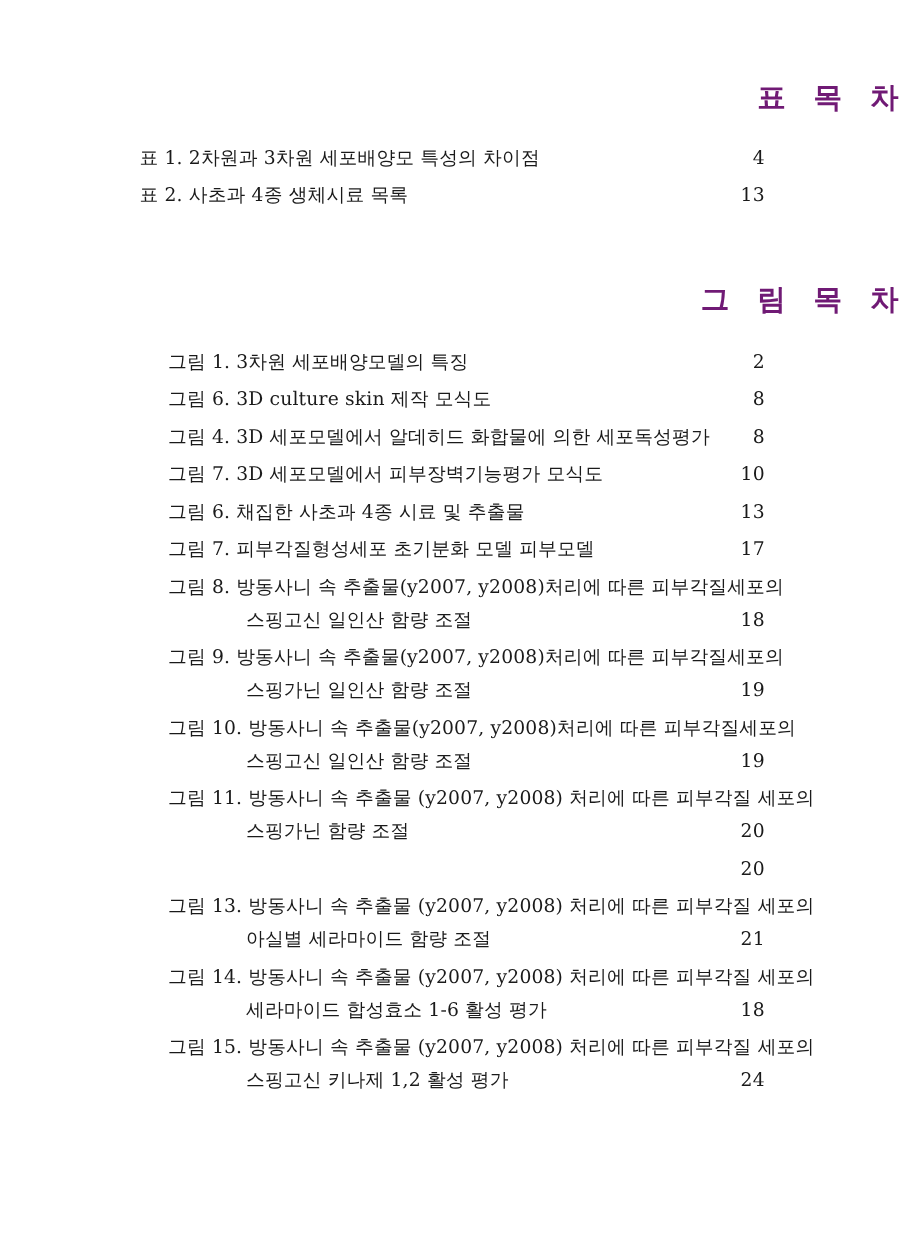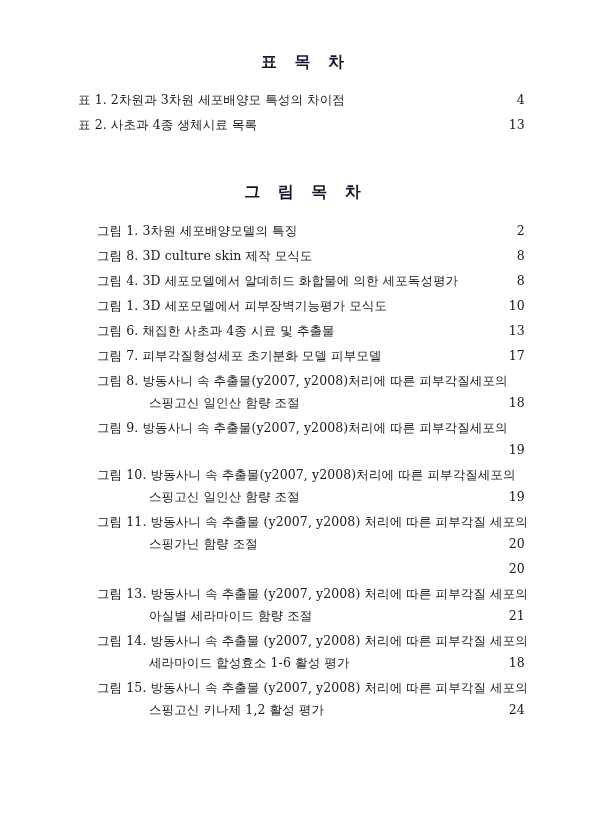--- a/index.html
+++ b/index.html
@@ -18,33 +18,33 @@
   .page {
     position: relative;
     width: 605px;
     height: 830px;
     box-sizing: border-box;
     padding: 0;
   }
 
   
   .toc-heading {
-    text-align: center;
-    font-size: 16px;
+    text-align: right;
+    font-size: 19px;
     font-weight: bold;
     letter-spacing: 6px;
     text-indent: 6px;
-    color: #0f172a;
+    color: #701a75;
   }
   #tables-heading { margin: 52px 0 0 0; }
   #figures-heading { margin: 46px 0 0 0; }
 
   
   .toc-block {
-    margin: 0;
+    margin: 15px;
     padding: 0;
   }
   #tables-block { margin-top: 16px; }
   #figures-block { margin-top: 17px; padding-left: 19px; }
 
   .toc-entry {
     position: relative;
     padding: 0 80px 0 78px;
     margin-bottom: 3px;
   }
@@ -119,35 +119,35 @@
   <div class="toc-block" id="figures-block">
       <div class="toc-entry">
         <div class="toc-row">
           <span class="toc-label">그림 1. 3차원 세포배양모델의 특징</span>
           <span class="leader"></span>
           <span class="page-num">2</span>
         </div>
       </div>
       <div class="toc-entry">
         <div class="toc-row">
-          <span class="toc-label">그림 8. 3D culture skin 제작 모식도</span>
+          <span class="toc-label">그림 6. 3D culture skin 제작 모식도</span>
           <span class="leader"></span>
           <span class="page-num">8</span>
         </div>
       </div>
       <div class="toc-entry">
         <div class="toc-row">
           <span class="toc-label">그림 4. 3D 세포모델에서 알데히드 화합물에 의한 세포독성평가</span>
           <span class="leader"></span>
           <span class="page-num">8</span>
         </div>
       </div>
       <div class="toc-entry">
         <div class="toc-row">
-          <span class="toc-label">그림 1. 3D 세포모델에서 피부장벽기능평가 모식도</span>
+          <span class="toc-label">그림 7. 3D 세포모델에서 피부장벽기능평가 모식도</span>
           <span class="leader"></span>
           <span class="page-num">10</span>
         </div>
       </div>
       <div class="toc-entry">
         <div class="toc-row">
           <span class="toc-label">그림 6. 채집한 사초과 4종 시료 및 추출물</span>
           <span class="leader"></span>
           <span class="page-num">13</span>
         </div>
@@ -167,20 +167,21 @@
           <span class="toc-label">스핑고신 일인산 함량 조절</span>
           <span class="leader"></span>
           <span class="page-num">18</span>
         </div>
       </div>
       <div class="toc-entry">
         <div class="toc-row no-leader">
           <span class="toc-label">그림 9. 방동사니 속 추출물(y2007, y2008)처리에 따른 피부각질세포의</span>
         </div>
         <div class="toc-row indented">
+          <span class="toc-label">스핑가닌 일인산 함량 조절</span>
           <span class="leader"></span>
           <span class="page-num">19</span>
         </div>
       </div>
       <div class="toc-entry">
         <div class="toc-row no-leader">
           <span class="toc-label">그림 10. 방동사니 속 추출물(y2007, y2008)처리에 따른 피부각질세포의</span>
         </div>
         <div class="toc-row indented">
           <span class="toc-label">스핑고신 일인산 함량 조절</span>

